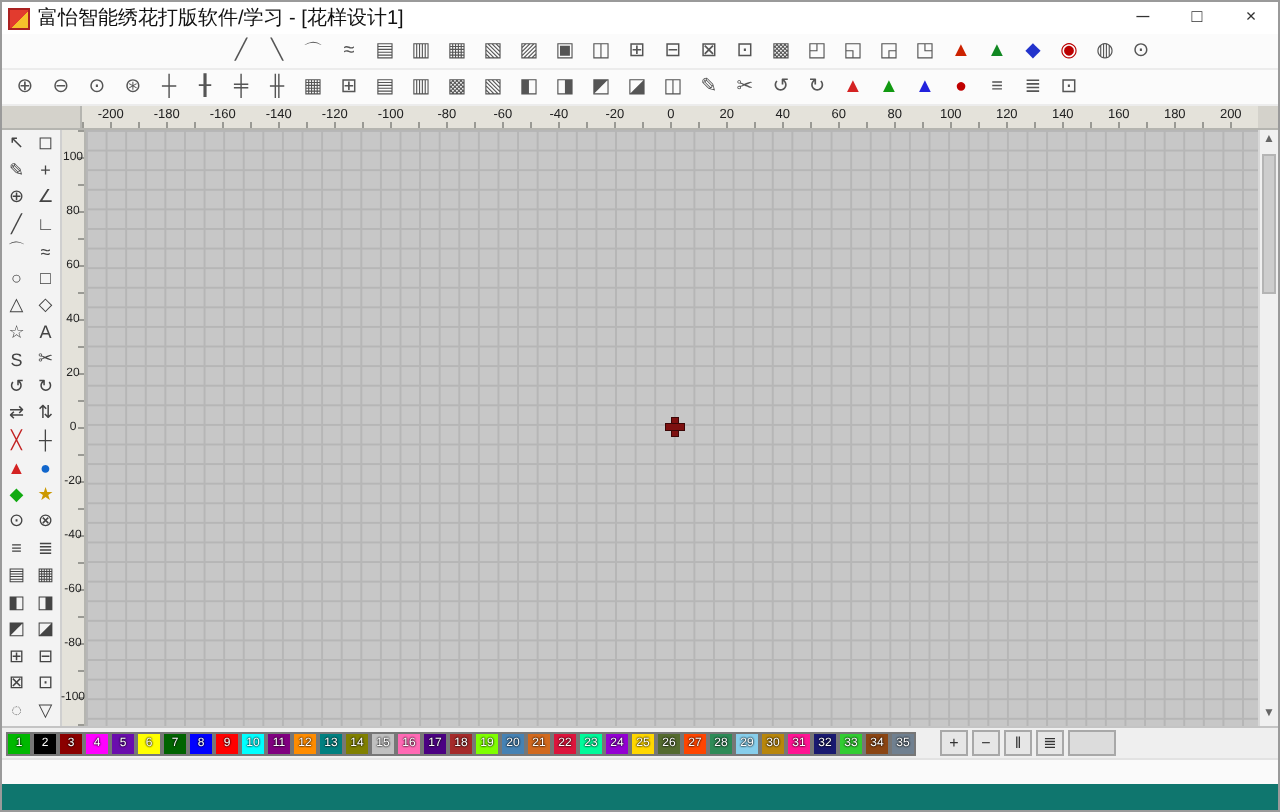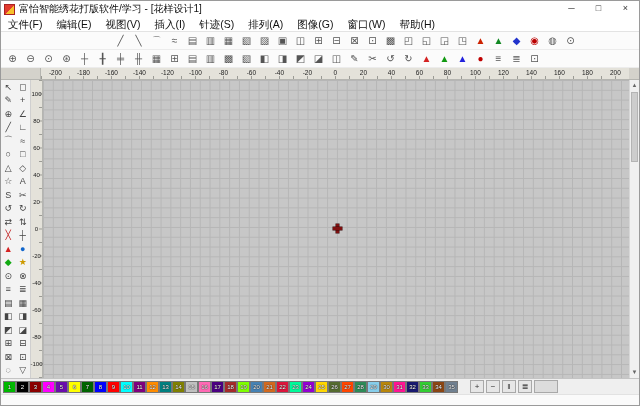--- a/index.html
+++ b/index.html
@@ -73,31 +73,20 @@
 <div class="win">
 
   <div class="titlebar">
     <div class="app-icon"></div>
     <div class="title">富怡智能绣花打版软件/学习 - [花样设计1]</div>
     <div class="win-btn">─</div>
     <div class="win-btn">□</div>
     <div class="win-btn">×</div>
   </div>
 
-  <div class="menubar">
-      <div class="menu-item">文件(F)</div>
-      <div class="menu-item">编辑(E)</div>
-      <div class="menu-item">视图(V)</div>
-      <div class="menu-item">插入(I)</div>
-      <div class="menu-item">针迹(S)</div>
-      <div class="menu-item">排列(A)</div>
-      <div class="menu-item">图像(G)</div>
-      <div class="menu-item">窗口(W)</div>
-      <div class="menu-item">帮助(H)</div>
-    </div>
 
   <div class="tbar tbar1">
       <div class="tbtn" title="run-stitch-tool">╱</div>
       <div class="tbtn" title="triple-stitch-tool">╲</div>
       <div class="tbtn" title="arc-stitch-tool">⌒</div>
       <div class="tbtn" title="zigzag-stitch-tool">≈</div>
       <div class="tbtn" title="tatami-fill-tool">▤</div>
       <div class="tbtn" title="weave-fill-tool">▥</div>
       <div class="tbtn" title="grid-fill-tool">▦</div>
       <div class="tbtn" title="diagonal-fill-tool">▧</div>

